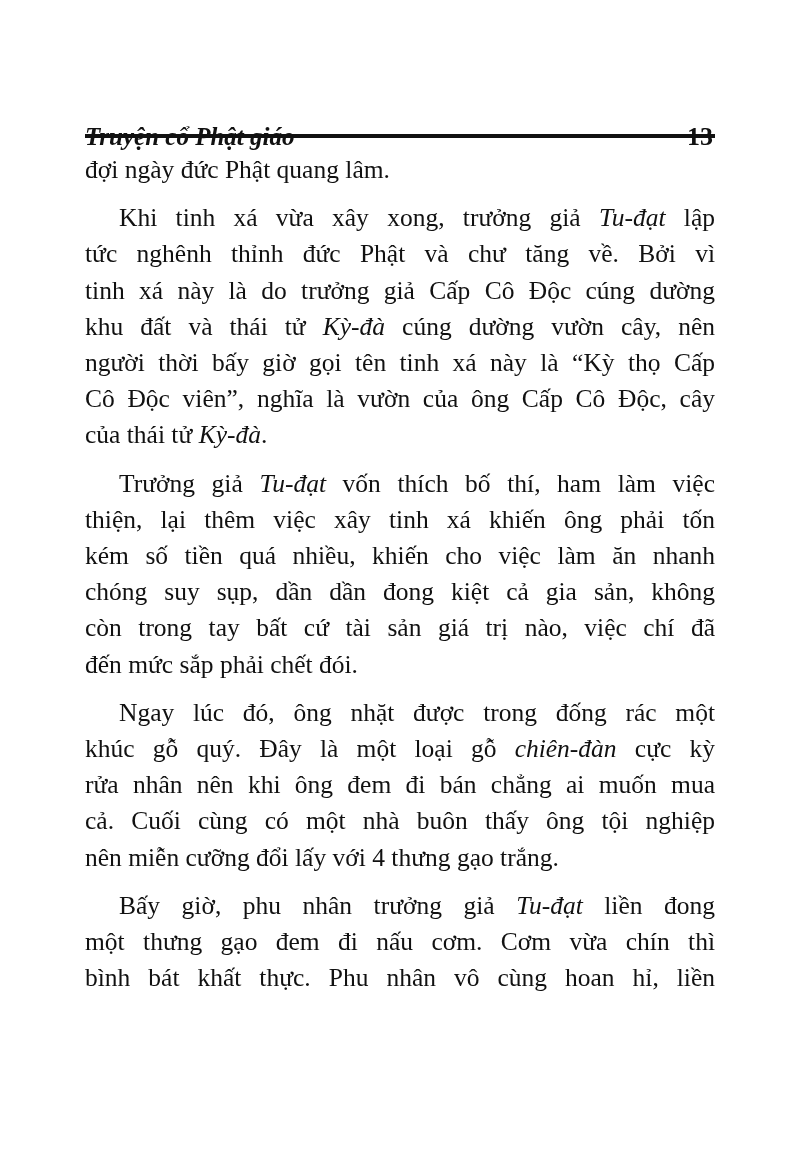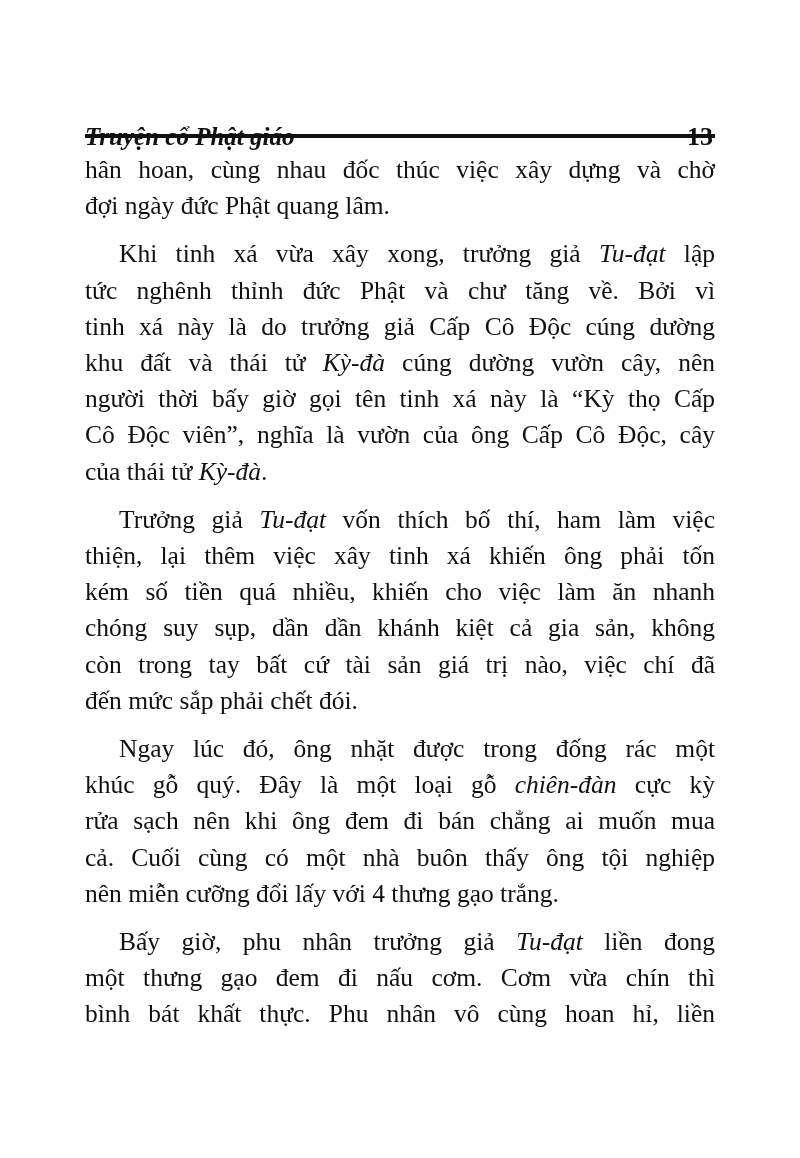--- a/index.html
+++ b/index.html
@@ -78,44 +78,43 @@
 
 <div class="page">
   <div class="running-header">
     <span class="header-title">Truyện cổ Phật giáo</span>
     <span class="page-number">13</span>
   </div>
   <div class="header-rule"></div>
 
   <div class="body-text" id="body-text">
       <div class="para">
-        <span class="line"><span>hân hoan, cùng nhau đốc thúc việc xây dựng và chờ</span></span>
         <span class="line last"><span>đợi ngày đức Phật quang lâm.</span></span>
       </div>
       <div class="para">
         <span class="line first-indent"><span>Khi tinh xá vừa xây xong, trưởng giả </span><span class="it">Tu-đạt</span><span> lập</span></span>
         <span class="line"><span>tức nghênh thỉnh đức Phật và chư tăng về. Bởi vì</span></span>
         <span class="line"><span>tinh xá này là do trưởng giả Cấp Cô Độc cúng dường</span></span>
         <span class="line"><span>khu đất và thái tử </span><span class="it">Kỳ-đà</span><span> cúng dường vườn cây, nên</span></span>
         <span class="line"><span>người thời bấy giờ gọi tên tinh xá này là “Kỳ thọ Cấp</span></span>
         <span class="line"><span>Cô Độc viên”, nghĩa là vườn của ông Cấp Cô Độc, cây</span></span>
         <span class="line last"><span>của thái tử </span><span class="it">Kỳ-đà</span><span>.</span></span>
       </div>
       <div class="para">
         <span class="line first-indent"><span>Trưởng giả </span><span class="it">Tu-đạt</span><span> vốn thích bố thí, ham làm việc</span></span>
         <span class="line"><span>thiện, lại thêm việc xây tinh xá khiến ông phải tốn</span></span>
         <span class="line"><span>kém số tiền quá nhiều, khiến cho việc làm ăn nhanh</span></span>
-        <span class="line"><span>chóng suy sụp, dần dần khánh kiệt cả gia sản, không</span></span>
+        <span class="line"><span>chóng suy sụp, dần dần đong kiệt cả gia sản, không</span></span>
         <span class="line"><span>còn trong tay bất cứ tài sản giá trị nào, việc chí đã</span></span>
         <span class="line last"><span>đến mức sắp phải chết đói.</span></span>
       </div>
       <div class="para">
         <span class="line first-indent"><span>Ngay lúc đó, ông nhặt được trong đống rác một</span></span>
         <span class="line"><span>khúc gỗ quý. Đây là một loại gỗ </span><span class="it">chiên-đàn</span><span> cực kỳ</span></span>
-        <span class="line"><span>rửa sạch nên khi ông đem đi bán chẳng ai muốn mua</span></span>
+        <span class="line"><span>rửa nhân nên khi ông đem đi bán chẳng ai muốn mua</span></span>
         <span class="line"><span>cả. Cuối cùng có một nhà buôn thấy ông tội nghiệp</span></span>
         <span class="line last"><span>nên miễn cưỡng đổi lấy với 4 thưng gạo trắng.</span></span>
       </div>
       <div class="para">
         <span class="line first-indent"><span>Bấy giờ, phu nhân trưởng giả </span><span class="it">Tu-đạt</span><span> liền đong</span></span>
         <span class="line"><span>một thưng gạo đem đi nấu cơm. Cơm vừa chín thì</span></span>
         <span class="line"><span>bình bát khất thực. Phu nhân vô cùng hoan hỉ, liền</span></span>
       </div>
     </div>
 </div>

